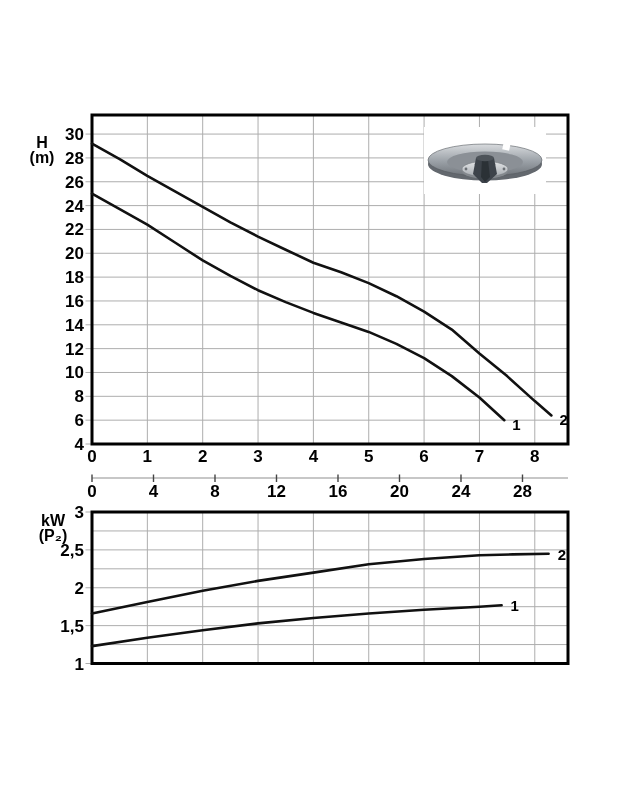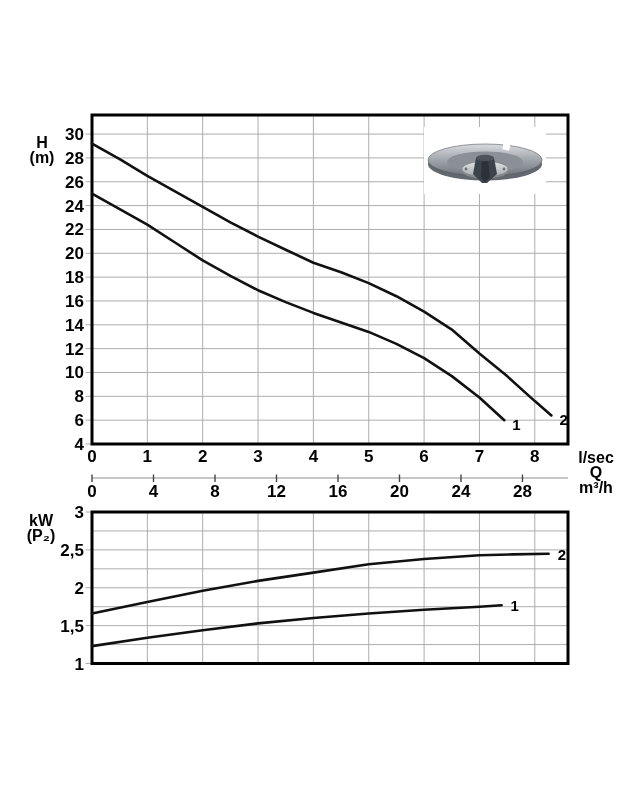--- a/index.html
+++ b/index.html
@@ -128,30 +128,25 @@
       <text x="510.58139534883725" y="611.1725" text-anchor="start" font-size="15">1</text>
       <path d="M92.0,613.5 L147.3,602.1 L202.7,590.8 L258.0,580.9 L313.4,572.6 L368.7,564.3 L424.1,559.0 L479.4,555.2 L512.7,554.4 L548.6,553.7" fill="none" stroke="#111111" stroke-width="2.6" stroke-linecap="round" stroke-linejoin="round"></path>
       <text x="557.6279069767443" y="559.6625" text-anchor="start" font-size="15">2</text>
     </svg>
 
   <div class="axis-unit-block" style="left:20px;top:135px;width:44px;">
     <div>H</div>
     <div>(m)</div>
   </div>
 
-  <div class="axis-unit-block" style="left:16px;top:513px;width:50px;">
+  <div class="axis-unit-block" style="left:28px;top:513px;width:50px;">
     <div>kW</div>
     <div>(P₂)</div>
   </div>
 
-  <div class="axis-unit-block" style="left:568px;top:450px;width:56px;">
-    <div>l/sec</div>
-    <div>Q</div>
-    <div>m³/h</div>
-  </div>
 
   <svg id="pump-img" width="122" height="67" viewBox="0 0 122 67">
     <defs>
       <linearGradient id="discGrad" x1="0" y1="0" x2="0" y2="1">
         <stop offset="0" stop-color="#d8dbde"></stop>
           <stop offset="0.55" stop-color="#9aa0a6"></stop>
         <stop offset="1" stop-color="#70757b"></stop>
       </linearGradient>
       <linearGradient id="flangeGrad" x1="0" y1="0" x2="0" y2="1">
         <stop offset="0" stop-color="#e2e4e6"></stop>

